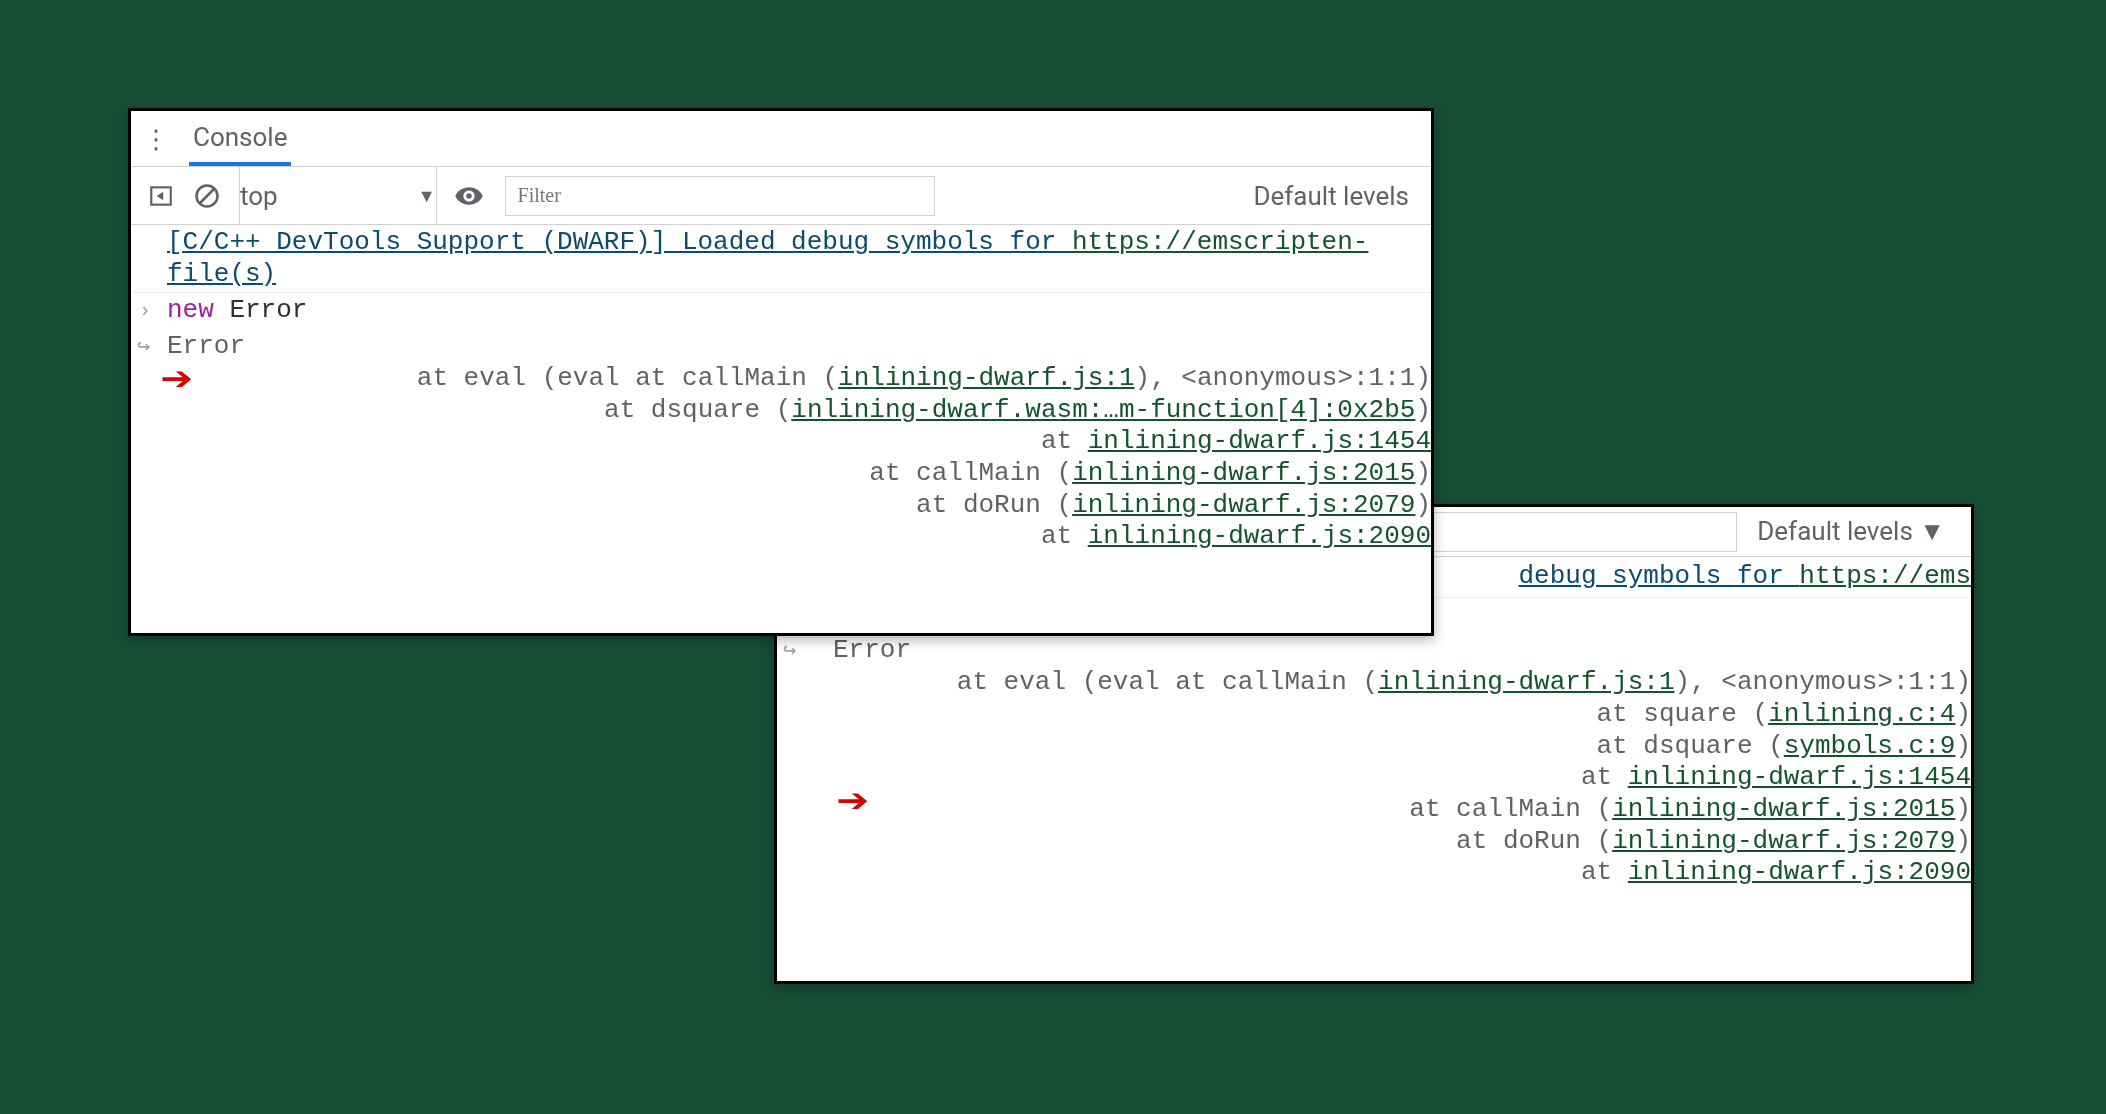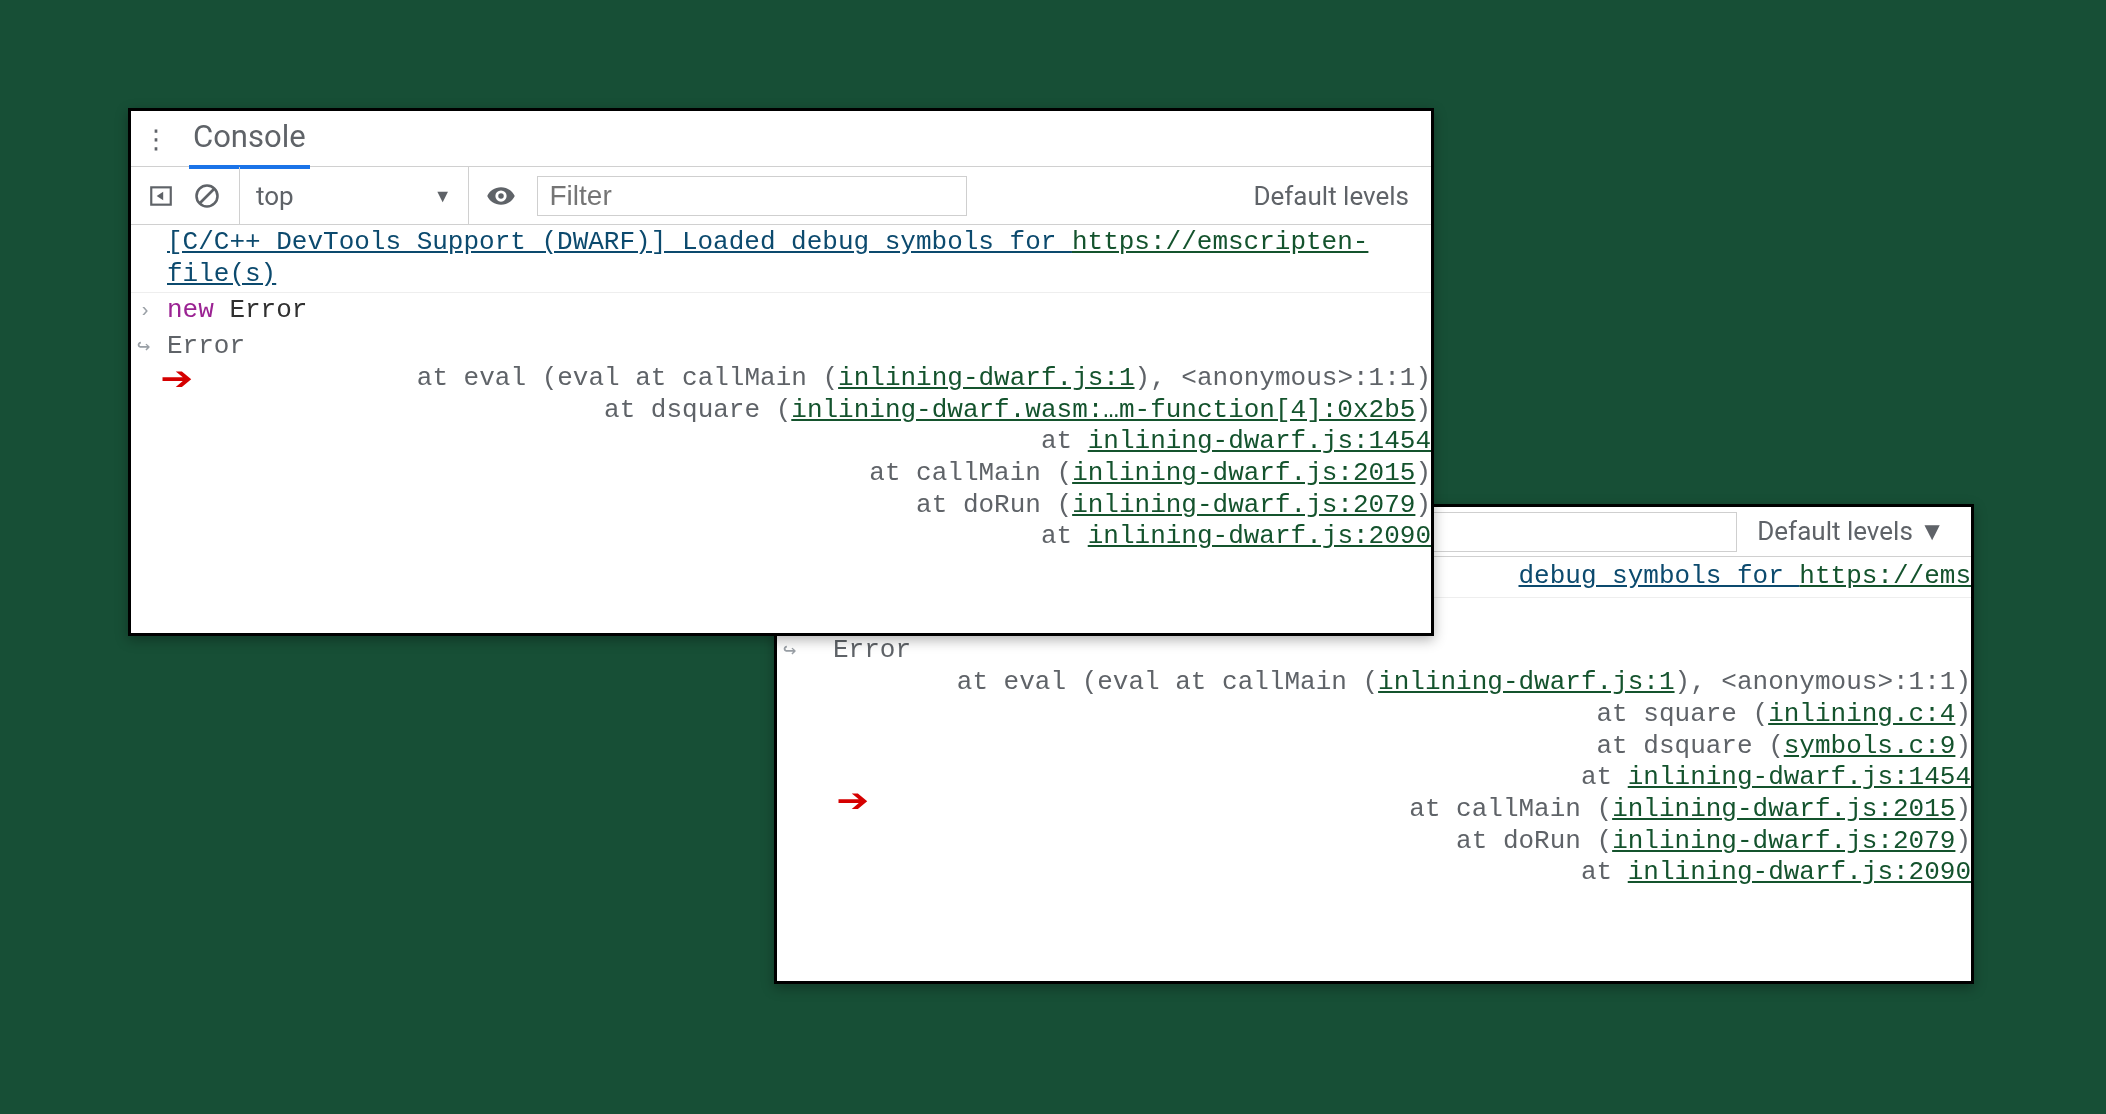--- a/index.html
+++ b/index.html
@@ -25,54 +25,55 @@
     display: flex;
     align-items: center;
     padding: 0 10px;
   }
   .kebab {
     width: 30px; height: 40px; display:flex; align-items:center; justify-content:center;
     color:#5f6368; font-size:26px; cursor:pointer;
   }
   .tab {
     margin-left: 18px;
-    font-size: 31px;
+    font-size: 26px;
     color: #5f6368;
     padding: 10px 4px 10px 4px;
     border-bottom: 4px solid #1a73e8;
   }
   .toolbar {
     height: 58px;
     border-bottom: 1px solid #d0d0d0;
     display: flex;
     align-items: center;
     padding: 0 10px;
     gap: 6px;
   }
   .tool-icon {
     width:40px; height:40px; display:flex; align-items:center; justify-content:center;
     color:#5f6368;
   }
   .context-select {
     font-size: 26px;
     color:#5f6368;
-    padding: 4px 16px;
+    padding: 4px 0;
     border-right: 1px solid #d0d0d0;
     border-left: 1px solid #d0d0d0;
     height:100%;
     display:flex; align-items:center; gap:140px;
     margin: 0 6px;
   }
   .filter {
     border:1px solid #cfcfcf;
     height:40px; width:430px;
-    font-size:28px;
+    font-size:20px;
     padding: 0 12px;
     color:#888;
     margin-left: 10px;
+    font-family: Liberation Serif, serif;
   }
   .levels {
     font-size:26px; color:#5f6368; margin-left:auto; padding-right:12px;text-align:center;
   }
   .msgbody {
     font-family: Menlo, Consolas, "Courier New", monospace;
     font-size: 26px;
     line-height: 1.22;
   }
   .row { padding: 2px 0 2px 36px; border-bottom: 1px solid #eee; position:relative; }

